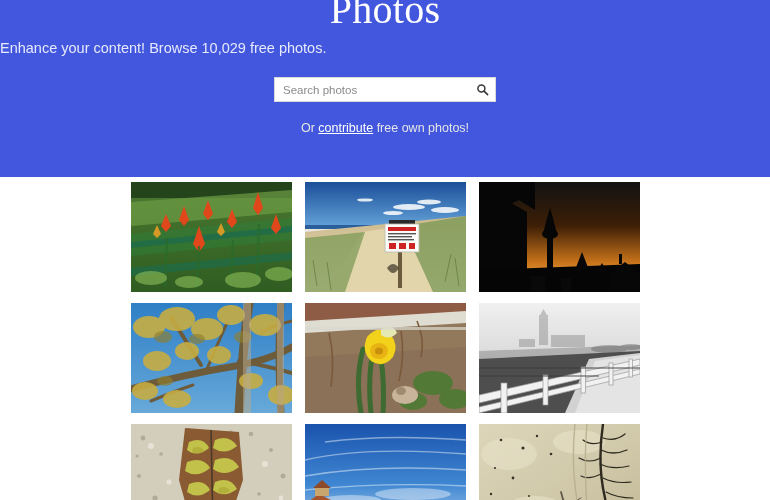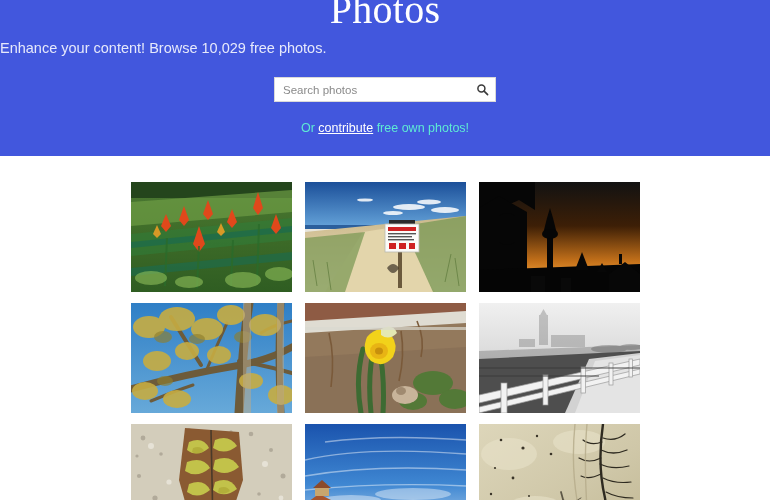--- a/index.html
+++ b/index.html
@@ -8,21 +8,21 @@
     width: 770px; height: 500px;
     overflow: hidden;
     background: #ffffff;
     font-family: "Liberation Sans", sans-serif;
   }
 
   
   #hero {
     position: absolute;
     left: 0; top: 0;
-    width: 770px; height: 156px;
+    width: 770px; height: 177px;
     background: #4257dd;
     overflow: hidden;
   }
   #hero-title {
     position: absolute;
     left: 0; top: -14px;
     width: 770px;
     text-align: center;
     font-family: "Liberation Serif", serif;
     font-size: 40px;
@@ -77,21 +77,21 @@
   
   #contribute-line {
     position: absolute;
     left: 0; top: 119px;
     width: 770px;
     text-align: center;
     font-size: 12.5px;
     line-height: 18px;
     color: #dfe3fa;
   }
-  #contribute-line .pre, #contribute-line .post { color: #5eead4; }
+  #contribute-line .pre, #contribute-line .post { color: #e5e5e5; }
   #contribute-link {
     color: #ffffff;
     text-decoration: underline;
     cursor: pointer;
   }
 
   
   #gallery {
     position: absolute;
     left: 131px; top: 182px;

